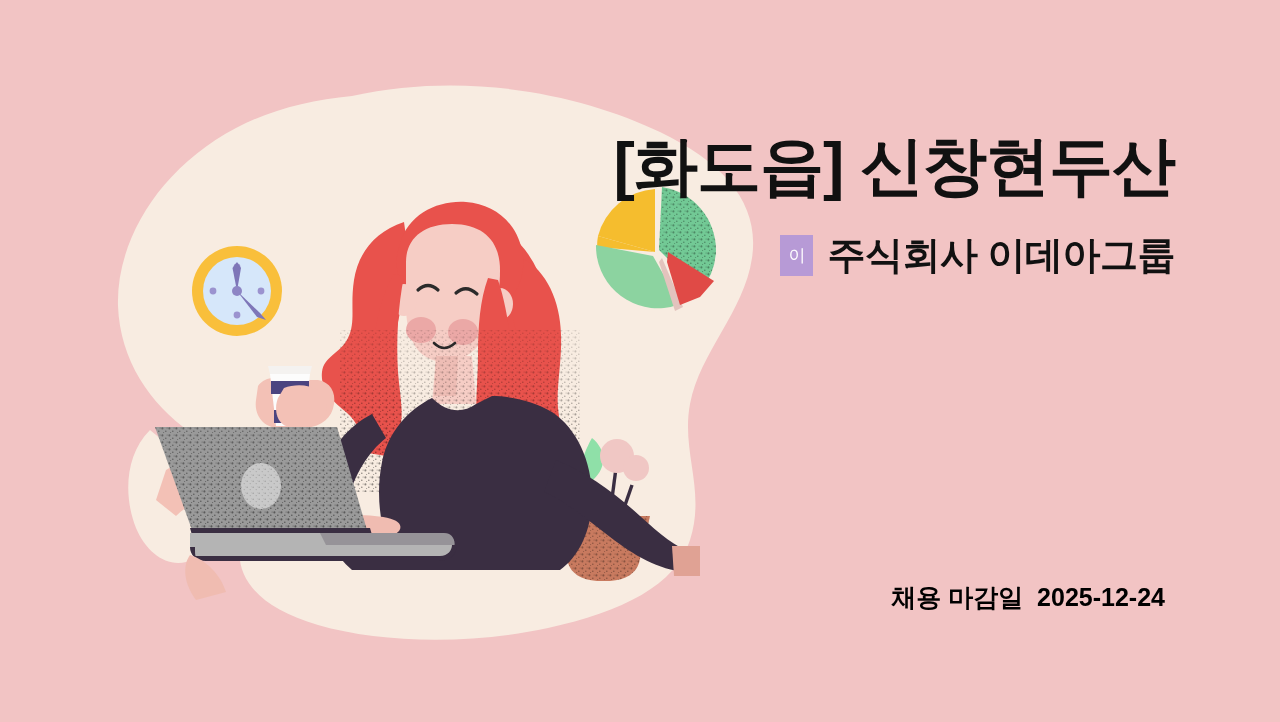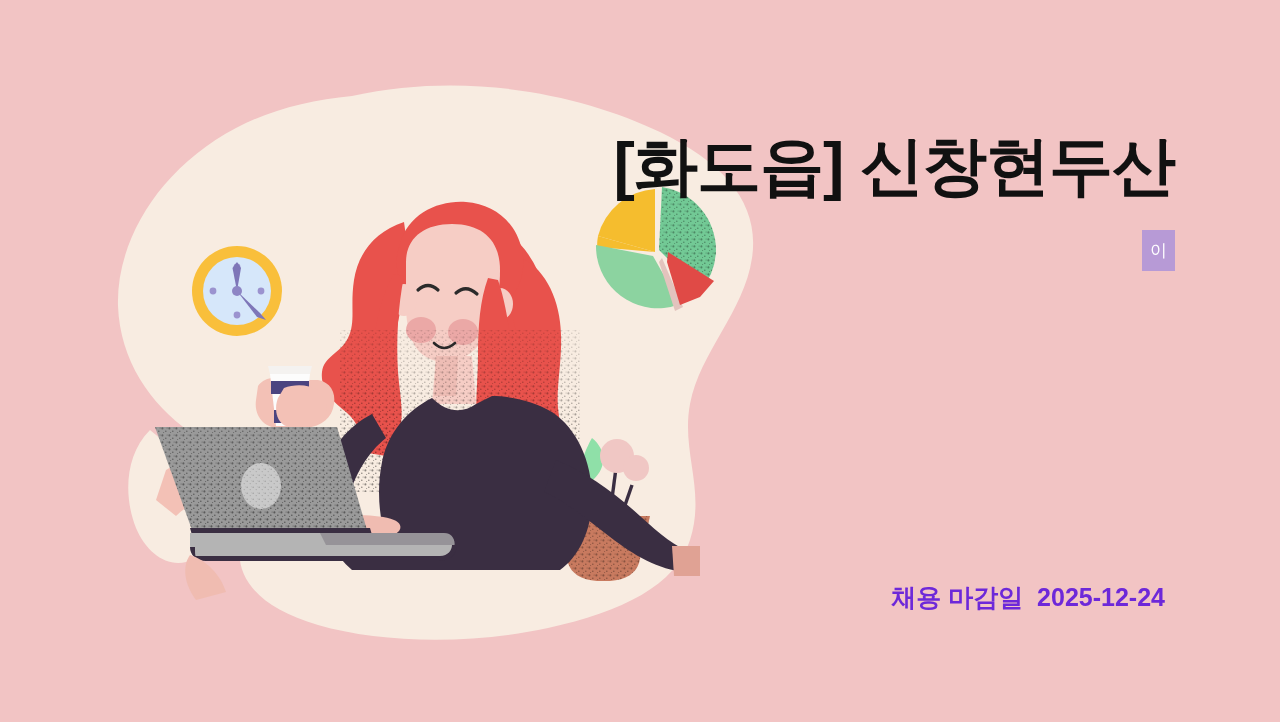--- a/index.html
+++ b/index.html
@@ -60,21 +60,21 @@
     color:#111111;
     letter-spacing:-0.5px;
     white-space:nowrap;
   }
   #deadline{
     position:absolute;
     left:0; top:581px; width:1165px;
     text-align:right;
     font-size:25px;
     font-weight:bold;
-    color:#6d28d9;
+    color:#000000;
     letter-spacing:0px;
     white-space:pre;
     pointer-events:auto;
   }
 </style>
 </head>
 <body>
 
 <div id="banner">
 
@@ -398,18 +398,19 @@
 
     </g>
   </svg>
 
   <div id="text-layer">
 
     <div id="title">[화도읍] 신창현두산</div>
 
     <div id="company-row">
       <div id="company-badge">이</div>
+      <div id="company-name">주식회사 이데아그룹</div>
     </div>
 
     <div id="deadline">채용 마감일  2025-12-24</div>
   </div>
 
 </div>
 
 </body></html>

